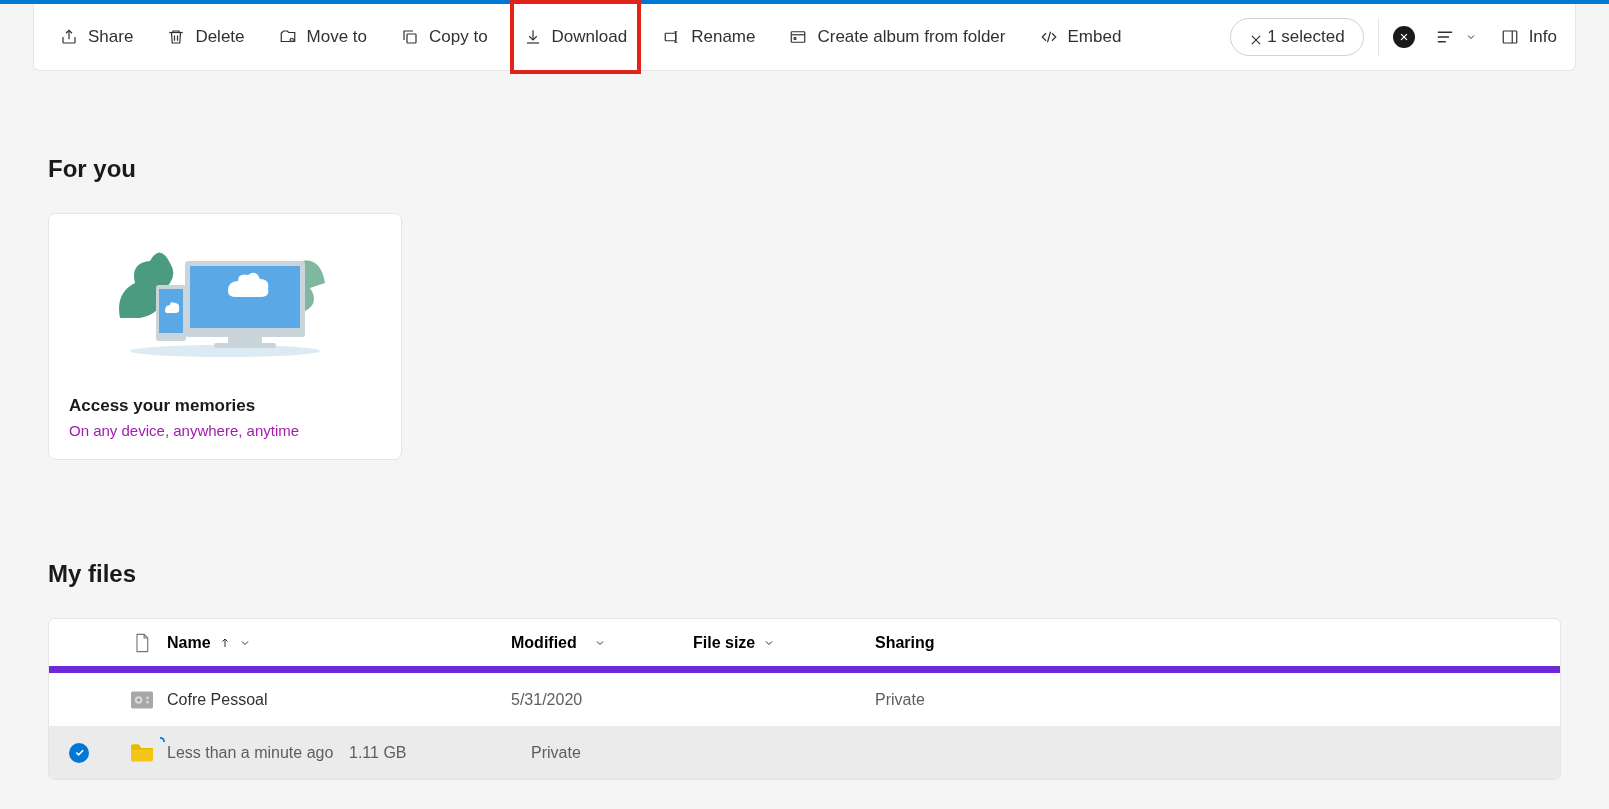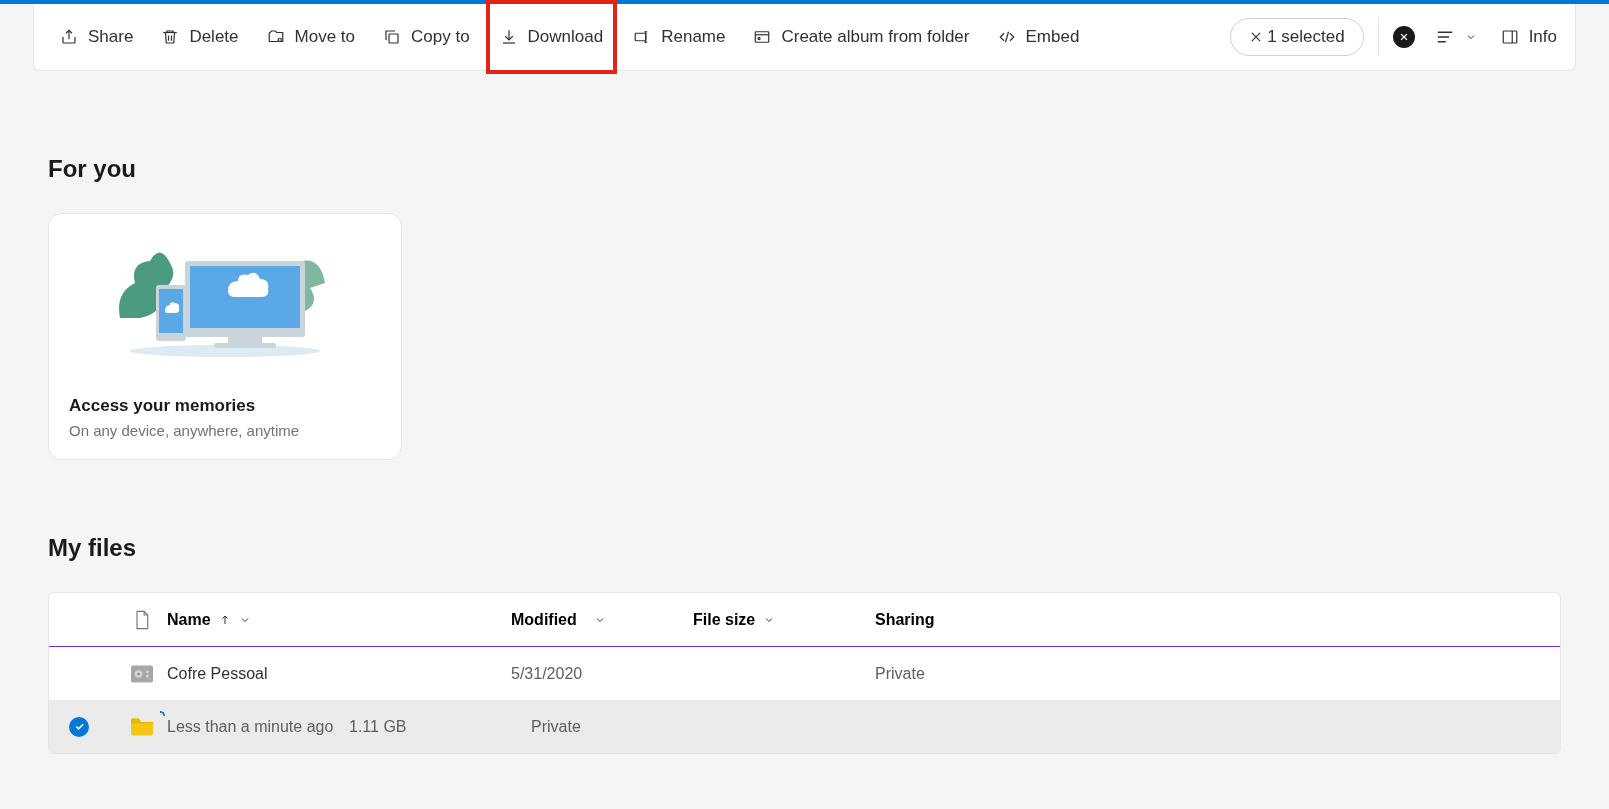--- a/index.html
+++ b/index.html
@@ -1,36 +1,36 @@
 <!DOCTYPE html>
 <html><head>
 <meta charset="utf-8">
 <style>
 * { margin:0; padding:0; box-sizing:border-box; font-family:"Segoe UI",Arial,sans-serif; }
 body { background:#f5f5f5; width:1609px; height:809px; overflow:hidden; }
 .blue-bar { height:4px; background:#0078d4; }
 .toolbar { background:#fff; height:67px; display:flex; align-items:center; padding:0 14px; border:1px solid #e5e5e5; border-top:none; border-radius:0 0 6px 6px; margin:0 33px; }
-.tb-left { display:flex; align-items:center; gap:4px; }
+.tb-left { display:flex; align-items:center; gap:10px; }
 .tb-btn { display:flex; align-items:center; gap:10px; padding:8px 12px; font-size:17px; color:#323130; cursor:pointer; border:none; background:transparent; }
 .tb-btn .icon { width:18px; height:18px; display:flex; align-items:center; justify-content:center; color:#323130; }
 .tb-btn.highlighted { border:4px solid #e2231a; padding:23px 10px; }
 .tb-right { margin-left:auto; display:flex; align-items:center; gap:14px; }
-.sel-pill { border:1px solid #d1d1d1; border-radius:22px; padding:8px 18px; display:flex; align-items:center; gap:4px; font-size:17px; color:#323130; cursor:pointer; }
+.sel-pill { border:1px solid #d1d1d1; border-radius:22px; padding:8px 18px; display:flex; align-items:flex-end; gap:4px; font-size:17px; color:#323130; cursor:pointer; }
 .vdiv { width:1px; height:38px; background:#e5e5e5; }
 .circle-x { width:22px; height:22px; border-radius:50%; background:#1a1a1a; color:#fff; display:flex; align-items:center; justify-content:center; }
 .sort-btn { display:flex; align-items:center; gap:10px; padding:6px; cursor:pointer; }
 .content { padding:0 48px; }
 .sec-title { font-size:24px; font-weight:600; color:#1b1a19; margin:84px 0 30px 0; }
-.card { width:354px; background:#fff; border:1px solid #e5e5e5; border-radius:14px; overflow:hidden; }
+.card { width:354px; background:#fff; border:1px solid #e5e5e5; border-radius:8px; overflow:hidden; }
 .card-illus { height:168px; display:flex; align-items:center; justify-content:center; position:relative; background:#fff; }
 .card-body { padding:14px 20px 20px 20px; }
 .card-title { font-size:17px; font-weight:600; color:#1b1a19; margin-bottom:6px; }
-.card-sub { font-size:15px; color:#737373; }
+.card-sub { font-size:15px; color:#a21caf; }
 .table { background:#fff; border:1px solid #e5e5e5; border-radius:6px; margin-top:22px; overflow:hidden; }
-.thead { display:flex; align-items:center; height:54px; border-bottom:1px solid #6d28d9; padding:0 20px; }
+.thead { display:flex; align-items:center; height:54px; border-bottom:7px solid #6d28d9; padding:0 20px; }
 .col-sel { width:48px; }
 .col-icon { width:50px; display:flex; align-items:center; justify-content:center; }
 .col-name { width:344px; font-size:16px; font-weight:600; display:flex; align-items:center; gap:8px; }
 .col-mod { width:182px; font-size:16px; font-weight:600; display:flex; align-items:center; gap:17px; }
 .col-size { width:182px; font-size:16px; font-weight:600; display:flex; align-items:center; gap:8px; }
 .col-share { flex:1; font-size:16px; font-weight:600; }
 .trow { display:flex; align-items:center; height:53px; padding:0 20px; font-size:16px; color:#323130; }
 .trow .col-name,.trow .col-mod,.trow .col-size,.trow .col-share { font-weight:400; color:#605e5c; }
 .trow .col-name { color:#323130; }
 .trow.selected { background:#ebebeb; }
@@ -184,21 +184,21 @@
         <rect x="49" y="56" width="24" height="44" fill="#5aa9e6"></rect>
         <path d="M55 78 Q55 72 60 72 Q60 68 65 70 Q70 70 69 76 Q70 80 65 80 L58 80 Q55 80 55 78 Z" fill="#fff"></path>
       </svg>
     </div>
     <div class="card-body">
       <div class="card-title">Access your memories</div>
       <div class="card-sub">On any device, anywhere, anytime</div>
     </div>
   </div>
 
-  <h2 class="sec-title" style="margin-top:74px;">My files</h2>
+  <h2 class="sec-title" style="margin-top:100px;">My files</h2>
 
   <div class="table">
     <div class="thead">
       <div class="col-sel"></div>
       <div class="col-icon">
         <svg width="18" height="20" viewBox="0 0 24 28" fill="none" stroke="#767676" stroke-width="1.6">
             <path d="M5 2h10l5 5v19H5z"></path>
             <path d="M15 2v5h5"></path>
           </svg>
       </div>

